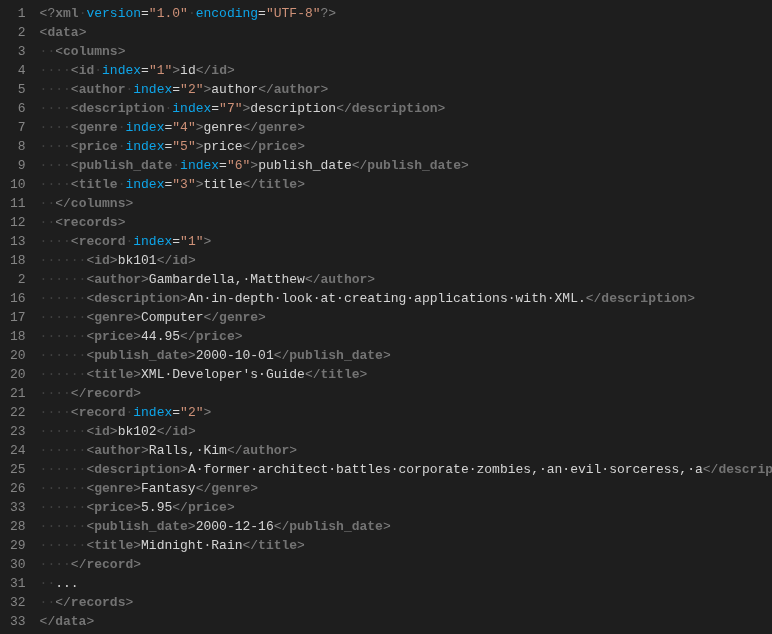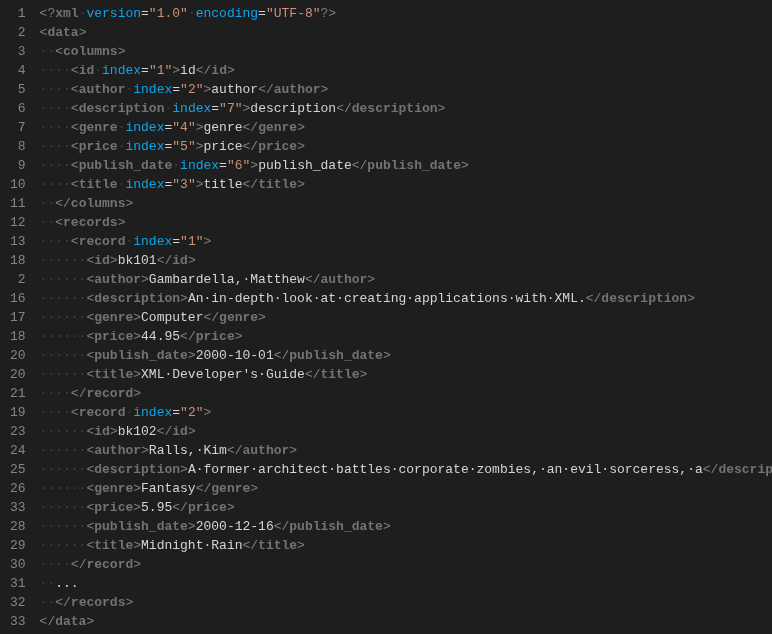--- a/index.html
+++ b/index.html
@@ -66,21 +66,21 @@
       <span class="ln">12</span>
       <span class="ln">13</span>
       <span class="ln">18</span>
       <span class="ln">2</span>
       <span class="ln">16</span>
       <span class="ln">17</span>
       <span class="ln">18</span>
       <span class="ln">20</span>
       <span class="ln">20</span>
       <span class="ln">21</span>
-      <span class="ln">19</span>
+      <span class="ln">22</span>
       <span class="ln">23</span>
       <span class="ln">24</span>
       <span class="ln">25</span>
       <span class="ln">26</span>
       <span class="ln">33</span>
       <span class="ln">28</span>
       <span class="ln">29</span>
       <span class="ln">30</span>
       <span class="ln">31</span>
       <span class="ln">32</span>

